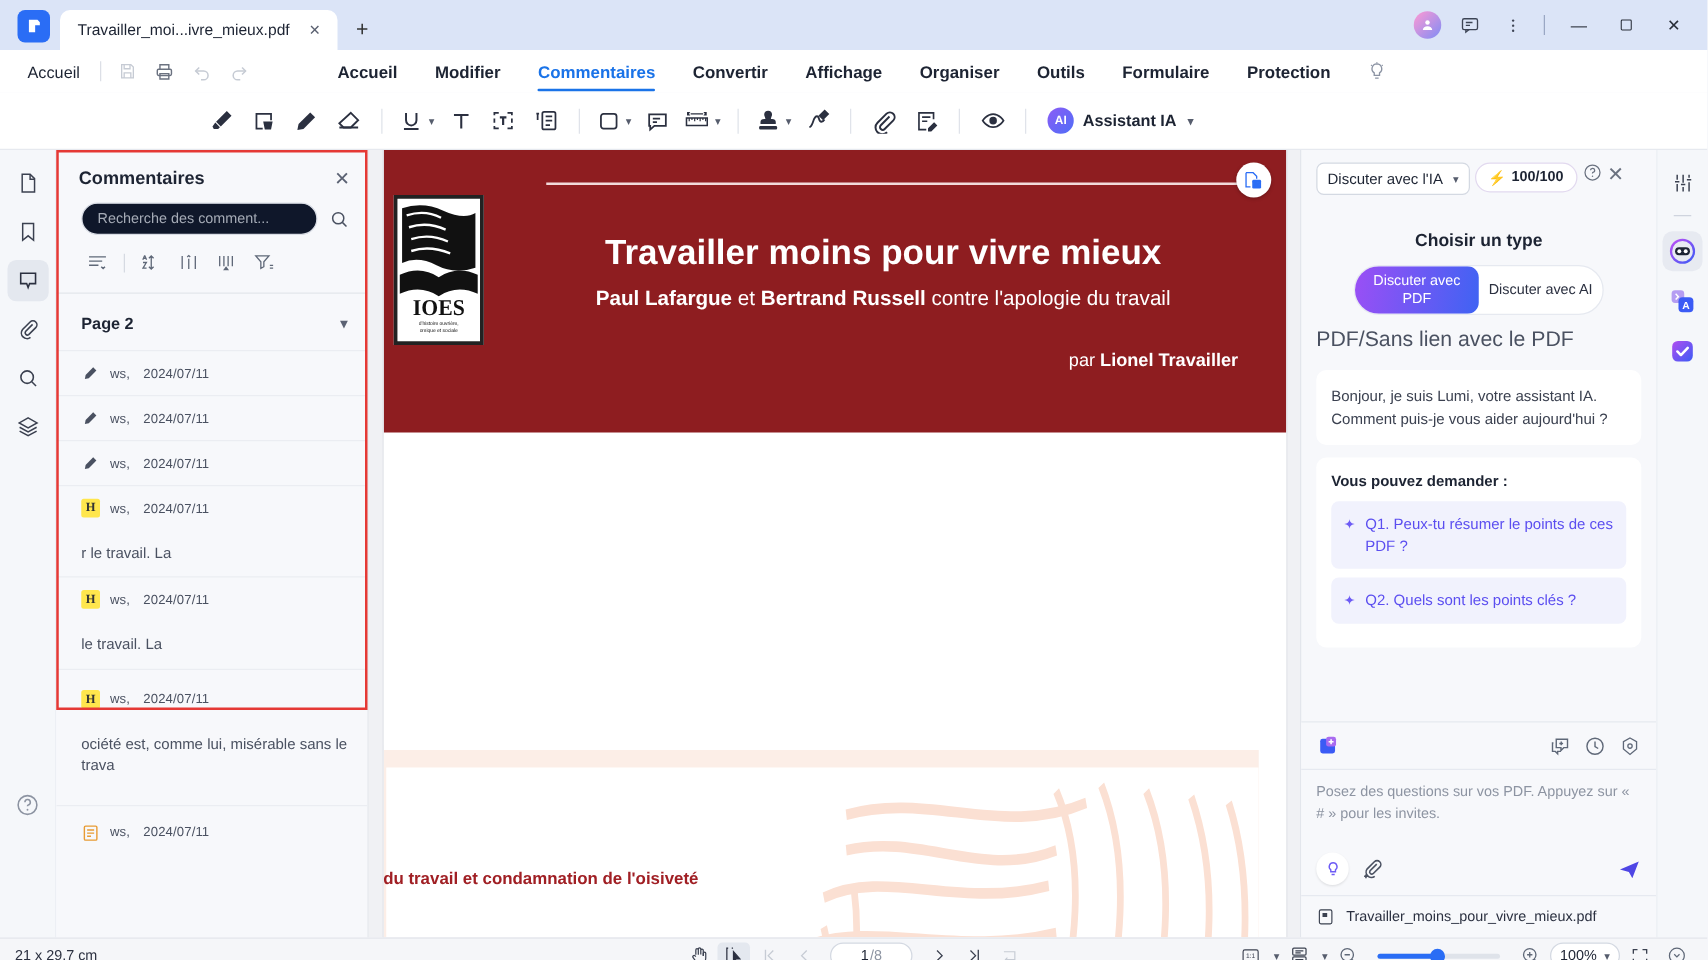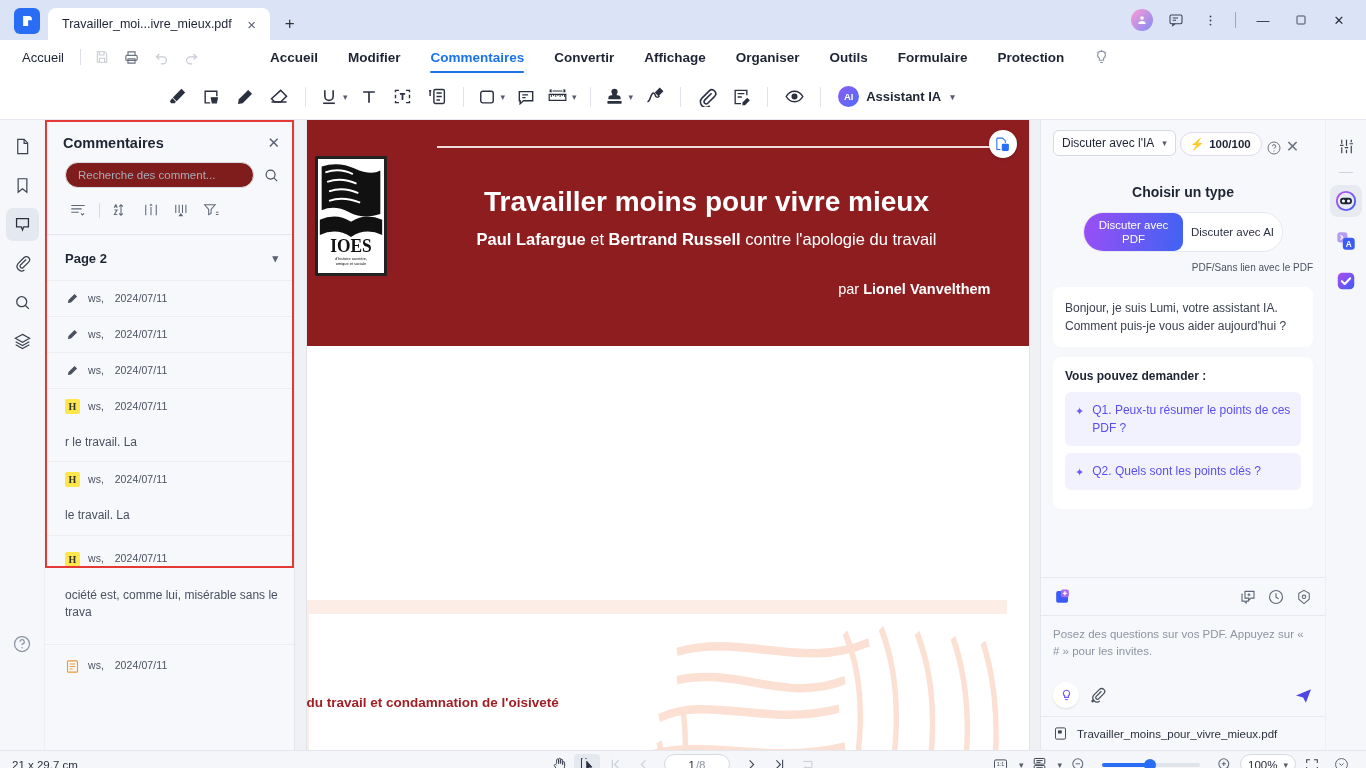--- a/index.html
+++ b/index.html
@@ -120,21 +120,21 @@
   .comments {
     width: 250px; background: #f7f8fb; flex: none; display:flex;
     flex-direction: column; border-right: 1px solid #e3e6ec; position: relative;
   }
   .cm-head { display:flex; align-items:center; padding: 14px 14px 10px 18px; }
   .cm-title { font-size: 14.5px; font-weight: 700; color:#1d2433; }
   .cm-close { margin-left:auto; color:#5b6273; font-size:15px; }
   .cm-search-row { display:flex; align-items:center; gap:9px; padding: 0 14px 0 20px; }
   .cm-search {
     flex: 1; height: 26px; border: 1px solid #d9dde5; border-radius: 13px;
-    background:#7f1d1d; padding: 0 12px; font-size: 11.5px; color:#9aa0ac;
+    background:#0f172a; padding: 0 12px; font-size: 11.5px; color:#9aa0ac;
     outline: none; font-family: "Liberation Sans", sans-serif;
   }
   .cm-search::placeholder { color:#a5abb6; }
   .cm-tools { display:flex; align-items:center; gap:4px; padding: 10px 14px 12px 20px; color:#5f6878; }
   .cm-tool { width:26px;height:24px;display:flex;align-items:center;justify-content:center;}
   .cm-tool-sep { width:1px;height:15px;background:#d6dae2;margin:0 4px;}
   .cm-divider { height:1px; background:#e3e6ec; }
   .cm-list { flex:1; overflow:hidden; }
   .cm-pagehdr {
     display:flex; align-items:center; padding: 16px 16px 14px 20px;
@@ -202,21 +202,21 @@
     position:absolute; right: 12px; top: 10px; width: 28px; height: 28px;
     border-radius:50%; background:#fff; display:flex; align-items:center;
     justify-content:center; box-shadow:0 1px 3px rgba(0,0,0,.25);
   }
 
   
   .aipanel {
     width: 285px; background:#f7f8fb; flex:none; display:flex;
     flex-direction:column; border-left:1px solid #e3e6ec;
   }
-  .ai-head { display:flex; align-items:flex-end; gap:4px; padding: 10px 10px 10px 12px; }
+  .ai-head { display:flex; align-items:flex-start; gap:4px; padding: 10px 10px 10px 12px; }
   .ai-select {
     border:1px solid #d4d9e2; border-radius: 6px; height: 26px; background:#fff;
     display:flex; align-items:center; gap:6px; padding: 0 8px; font-size:12px; color:#1d2433;
   }
   .ai-credits {
     border:1px solid #e2d9ef; border-radius: 13px; height: 24px; background:#fff;
     display:flex; align-items:center; gap:4px; padding: 0 10px; font-size:11.5px;
     color:#1d2433; font-weight:600;
   }
   .ai-hbtn { color:#6b7280; display:flex; align-items:center; }
@@ -226,21 +226,21 @@
     display:flex; background:#fff; border:1px solid #e6e9f0; border-radius:20px;
     overflow:hidden; width: 200px; margin: 0 auto; height:40px;
   }
   .ai-seg div {
     flex:1; display:flex; align-items:center; justify-content:center;
     font-size:11.5px; text-align:center; color:#2b3040; line-height:1.25; padding: 0 4px;
   }
   .ai-seg .on {
     background: linear-gradient(100deg,#9b4ff5,#3f63f3); color:#fff; border-radius:9px;
   }
-  .ai-note { text-align:right; font-size:10px; color:#4a5161; margin: 10px 0 14px; }
+  .ai-note { text-align:left; font-size:17px; color:#4a5161; margin: 10px 0 14px; }
   .ai-card { background:#fff; border-radius:8px; padding: 12px 12px; margin-bottom:10px; }
   .ai-greet { font-size:12px; color:#3b4150; line-height:1.5; }
   .ai-ask { font-size:12px; font-weight:700; color:#1d2433; margin-bottom:9px; }
   .ai-q {
     background:#f1f2fd; border-radius:6px; padding: 9px 10px; margin-bottom:7px;
     display:flex; gap:8px; align-items:flex-start;
     font-size:12px; color:#5b4ef0; line-height:1.5;
   }
   .ai-spark { color:#6d5bf5; font-size:11px; flex:none; margin-top:2px;}
   .ai-bottom { border-top:1px solid #e6e9f0; background:#f7f8fb; }
@@ -692,21 +692,21 @@
               <text x="36" y="98" font-family="Liberation Serif, serif" font-size="19" font-weight="700" fill="#111" text-anchor="middle">IOES</text>
               <text x="36" y="106" font-family="Liberation Sans, sans-serif" font-size="4.3" fill="#111" text-anchor="middle">d'histoire ouvrière,</text>
               <text x="36" y="112" font-family="Liberation Sans, sans-serif" font-size="4.3" fill="#111" text-anchor="middle">omique et sociale</text>
             </svg>
           </div>
           <div class="pg-title">Travailler moins pour vivre mieux</div>
           <div class="pg-sub">
             <b>Paul Lafargue</b><span> et </span><b>Bertrand Russell</b><span> contre l'apologie du travail</span>
           </div>
           <div class="pg-by">
-            <span>par </span><b>Lionel Vanvelthem</b>
+            <span>par </span><b>Lionel Travailler</b>
           </div>
           <div class="wordbadge">
             <svg viewBox="0 0 24 24" width="17" height="17" fill="none" stroke="#2a6df5" stroke-width="1.5">
                 <path d="M4 3h8l4 4v3"></path>
                 <path d="M4 3v16h5"></path>
                 <rect x="11" y="11" width="10" height="10" rx="1.6" fill="#2a6df5" stroke="none"></rect>
                 <text x="16" y="19" font-size="7.5" fill="#fff" text-anchor="middle" font-family="Liberation Sans, sans-serif" font-weight="700">W</text>
               </svg>
           </div>
         </div>

